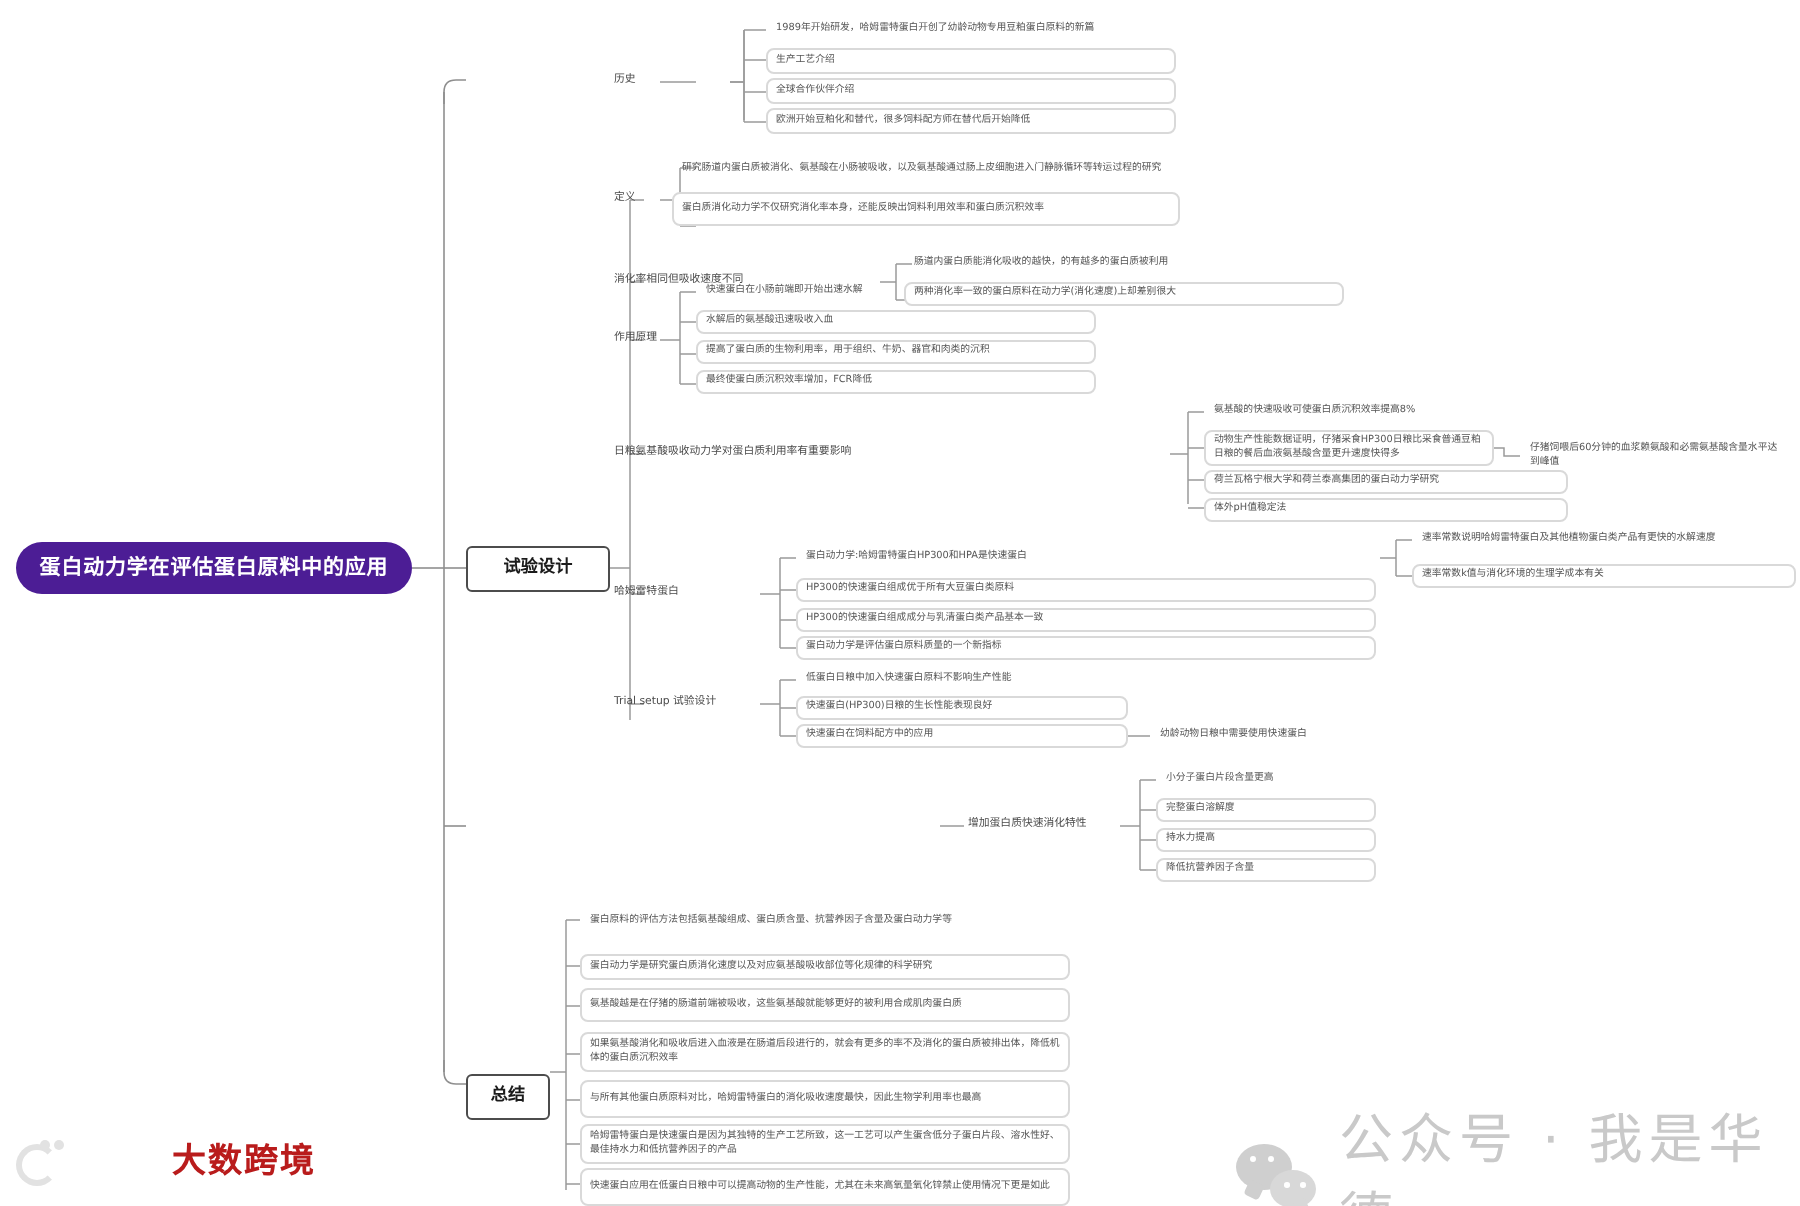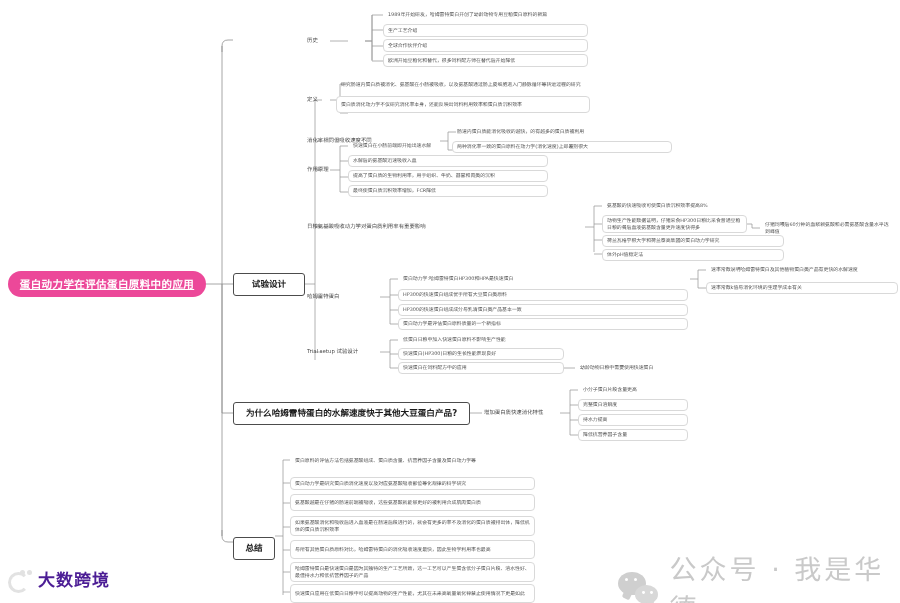--- a/index.html
+++ b/index.html
@@ -11,31 +11,30 @@
     overflow:hidden;position:relative;
     -webkit-font-smoothing:antialiased;
   }
   #canvas{position:absolute;left:0;top:0;width:900px;height:603px;}
   #links{position:absolute;left:0;top:0;width:900px;height:603px;pointer-events:none;}
 
   .node{position:absolute;box-sizing:border-box;}
 
   
   .root{
-    background:#ec4899;
+    background:#4c1d95;
     color:#ffffff;
     border-radius:14px;
     font-size:10.5px;
     font-weight:bold;
     letter-spacing:.4px;
     display:flex;align-items:center;justify-content:center;
     padding:0 10px;
     line-height:1.15;
     white-space:nowrap;
-    text-decoration:underline;
   }
 
   
   .lvl1{
     border:1.1px solid #4c4c4c;
     border-radius:3px;
     background:#fff;
     color:#1b1b1b;
     font-size:8.6px;
     font-weight:bold;
@@ -67,22 +66,23 @@
     padding:1.5px 4px;
     box-sizing:border-box;
   }
   
   .leaf.bare{border-color:transparent;background:transparent;}
 
   
   .wm{position:absolute;display:flex;align-items:center;opacity:1;}
   #wm-left{left:8px;top:566px;gap:4px;}
   #wm-left .wm-text{
-    color:#4c1d95;font-size:17px;font-weight:bold;letter-spacing:1px;
+    color:#b91c1c;font-size:17px;font-weight:bold;letter-spacing:1px;
     font-family:"DejaVu Sans","Liberation Sans",sans-serif;
+    margin-left:48px;
   }
   #wm-right{left:618px;top:548px;gap:12px;}
   #wm-right .wm-text{
     color:#c9c9c9;font-size:27px;font-weight:normal;letter-spacing:3px;
   }
   .wechat-glyph{position:relative;width:42px;height:34px;}
   .wechat-glyph .b1{
     position:absolute;left:0;top:2px;width:28px;height:23px;
     background:#cfcfcf;border-radius:50%;
   }
@@ -210,21 +210,20 @@
       <path d="M283,572 H290"></path>
       <path d="M283,592 H290"></path>
     </g>
   </svg>
 
   <div class="node root" style="left:8px;top:271px;width:198px;height:26px;">蛋白动力学在评估蛋白原料中的应用</div>
 
 
   <div class="node lvl1" style="left:233px;top:273px;width:72px;height:23px;">试验设计</div>
 
-  <div class="node lvl1" style="left:233px;top:402px;width:237px;height:23px;">为什么哈姆雷特蛋白的水解速度快于其他大豆蛋白产品?</div>
 
   <div class="node lvl1" style="left:233px;top:525px;width:42px;height:23px;margin-top:12px;">总结</div>
 
   <div class="node lvl2" style="left:305px;top:35px;width:44px;height:12px;">历史</div>
 
   <div class="node leaf bare" style="left:383px;top:9px;width:205px;height:12px;">1989年开始研发，哈姆雷特蛋白开创了幼龄动物专用豆粕蛋白原料的新篇</div>
   <div class="node leaf" style="left:383px;top:24px;width:205px;height:13px;">生产工艺介绍</div>
   <div class="node leaf" style="left:383px;top:39px;width:205px;height:13px;">全球合作伙伴介绍</div>
   <div class="node leaf" style="left:383px;top:54px;width:205px;height:13px;">欧洲开始豆粕化和替代，很多饲料配方师在替代后开始降低</div>
 

